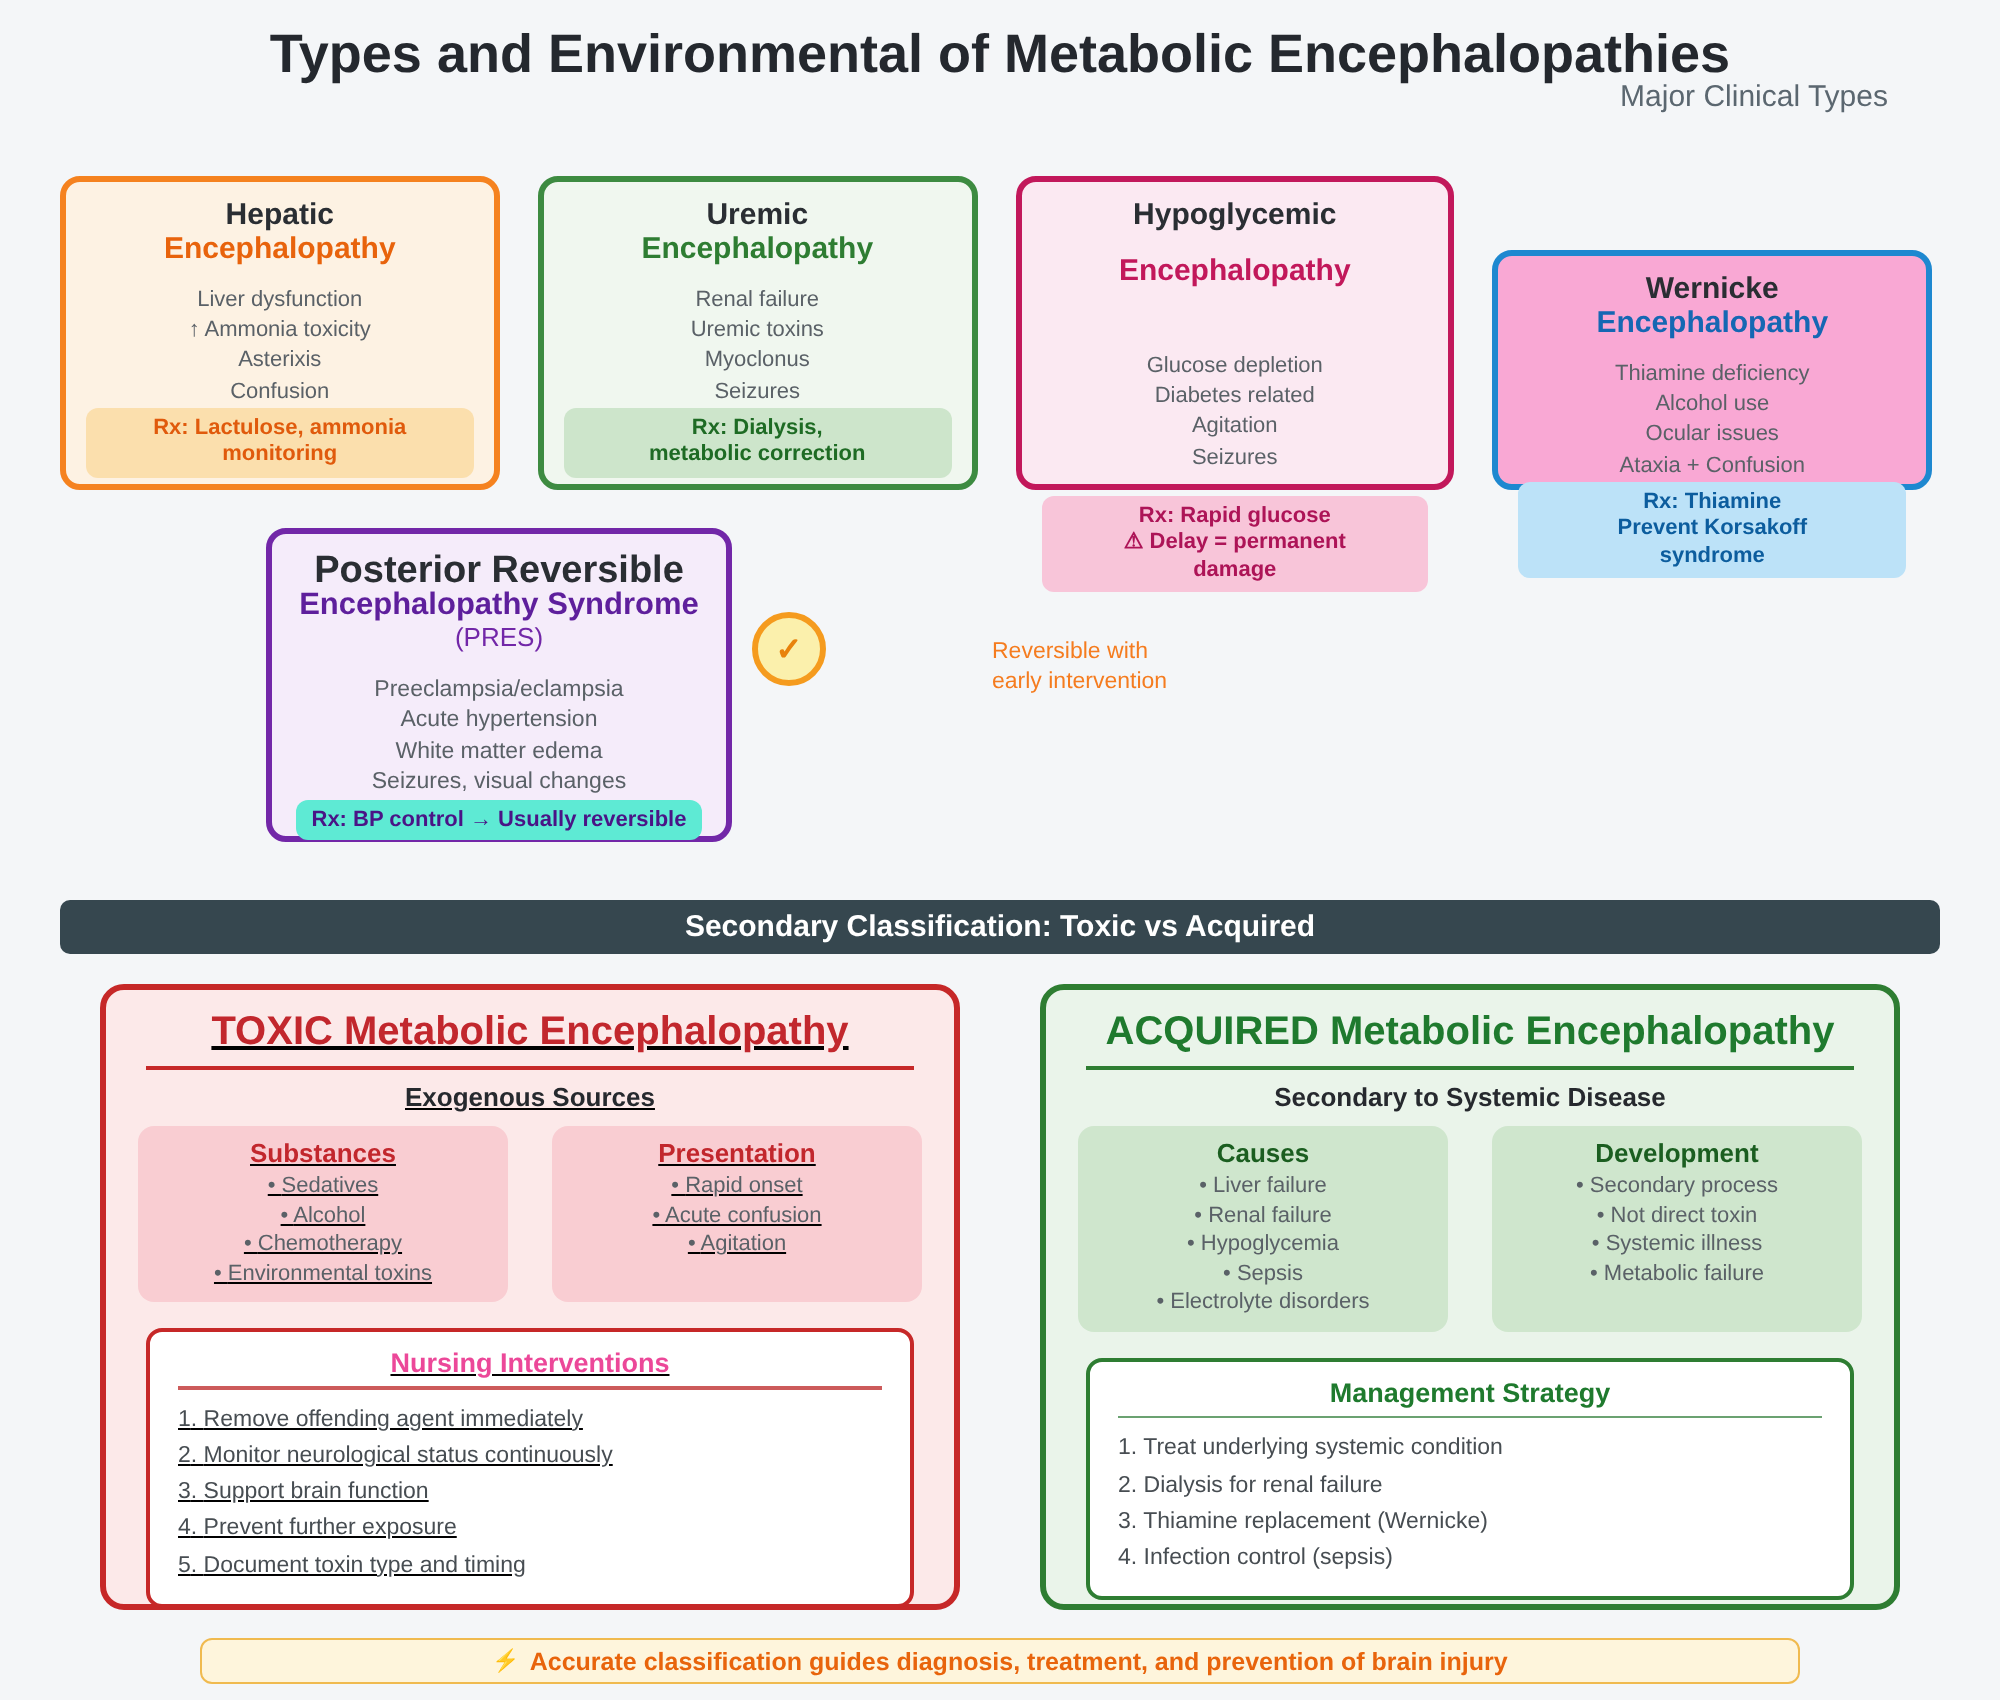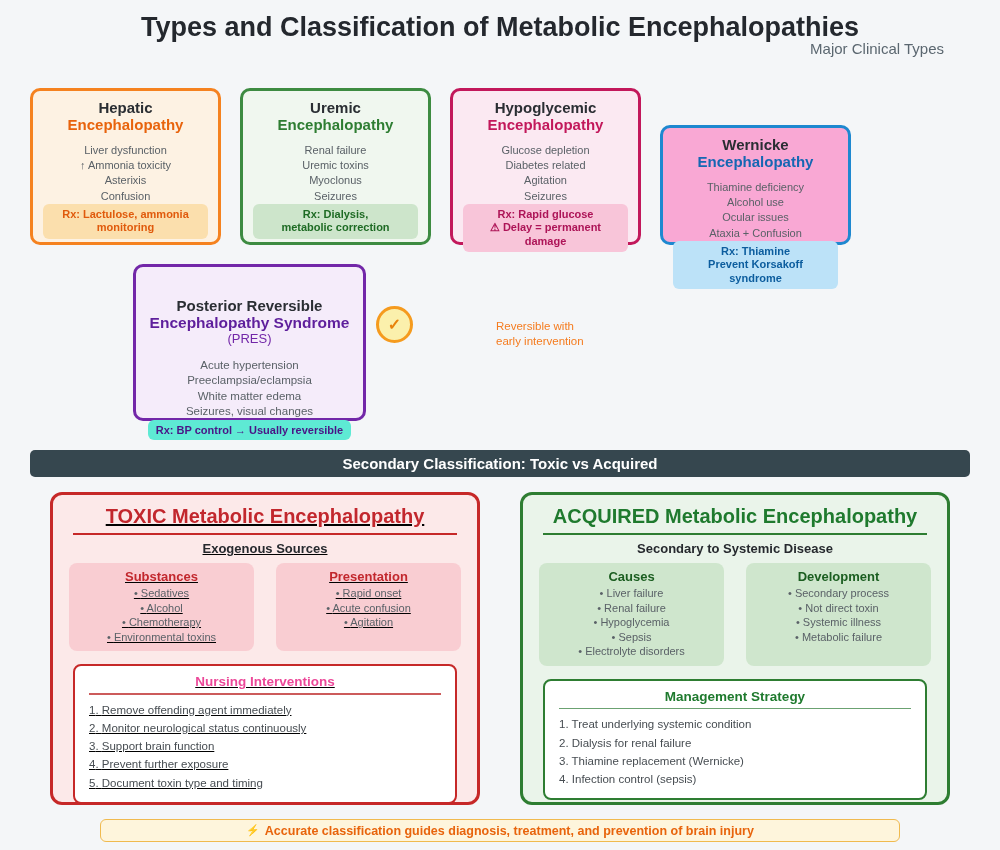--- a/index.html
+++ b/index.html
@@ -15,42 +15,42 @@
   .main-title {
     top:12px; left:0; width:1000px; text-align:center;
     font-size:27px; font-weight:bold; color:#24282E;
   }
   .main-subtitle {
     top:40px; left:0; width:944px; text-align:right;
     font-size:15px; color:#5B6770;
   }
 
   
-  .cards-row { top:88px; left:30px; width:821px; height:157px; display:flex; gap:19px; }
+  .cards-row { top:88px; left:30px; width:936px; height:157px; display:flex; gap:19px; }
   .card {
     flex:1; border:3px solid #888; border-radius:10px; background:#fff;
     display:flex; flex-direction:column; text-align:center; padding:8px 0 10px;
   }
   .card-title { font-size:15px; font-weight:bold; color:#2A2E33; line-height:17px; }
   .card-accent { font-size:15px; font-weight:bold; line-height:17px; }
   .card-hr { height:2px; margin:4px 12px 6px; }
   .card-features { font-size:11px; color:#5A6167; line-height:15.2px; }
   .rx {
     margin:6px 10px 0; margin-top:auto; border-radius:6px;
     font-size:11px; font-weight:bold; padding:4px 6px; line-height:13.5px;
   }
   .rx div:empty, .col-item:empty, .rx-line:empty { display:none; }
 
   
   .pres {
     left:133px; top:264px; width:233px; height:157px;
     border:3.5px solid #7227A8; border-radius:10px; background:#F5ECFA;
     display:flex; flex-direction:column; text-align:center; padding:10px 0 10px;
   }
-  .pres-t1 { font-size:15px; font-weight:bold; color:#2A2E33; line-height:17px;margin-top:20px; }
+  .pres-t1 { font-size:19px; font-weight:bold; color:#2A2E33; line-height:17px; }
   .pres-t2 { font-size:15.5px; font-weight:bold; color:#5E1F9C; line-height:17px; }
   .pres-t3 { font-size:13px; color:#7227A8; line-height:15px; }
   .pres-hr { height:2px; background:#7227A8; margin:5px 15px 7px; }
   .pres-features { font-size:11.5px; color:#5A6167; line-height:15.4px; }
   .pres-rx {
     margin:6px 12px 0; margin-top:auto; background:#E4CCF4; color:#4A1486;
     font-size:11px; font-weight:bold; padding:4px 6px; border-radius:6px;
   }
 
   .check-circle {
@@ -110,21 +110,21 @@
     left:100px; top:819px; width:800px; height:23px;
     background:#FEF5DC; border:1.5px solid #F0BA4F; border-radius:6px;
     display:flex; align-items:center; justify-content:center; gap:5px;
     color:#E8640C; font-size:12.5px; font-weight:bold;
   }
   .footer .bolt { font-size:11px; }
 </style>
 </head>
 <body>
 
-<div class="abs main-title">Types and Classification of Metabolic Encephalopathies</div>
+<div class="abs main-title">Types and Environmental of Metabolic Encephalopathies</div>
 <div class="abs main-subtitle">Major Clinical Types</div>
 
 <div class="abs cards-row">
 
   <div class="card" style="border-color: rgb(245, 130, 31); background-color: rgb(253, 242, 227);">
     <div class="card-title">Hepatic</div>
     <div class="card-accent" style="color: rgb(232, 99, 12);">Encephalopathy</div>
     <div class="card-hr" style="background-color: rgb(245, 130, 31);"></div>
     <div class="card-features">
       <div>Liver dysfunction</div>
@@ -149,21 +149,21 @@
       <div>Myoclonus</div>
       <div>Seizures</div>
     </div>
     <div class="rx" style="background-color: rgb(205, 229, 203); color: rgb(30, 107, 36);">
       <div class="rx-line">Rx: Dialysis,</div>
       <div class="rx-line">metabolic correction</div>
 
     </div>
   </div>
 
-  <div class="card" style="border-color: rgb(194, 24, 91); background-color: rgb(251, 233, 242);">
+  <div class="card" style="border-color: rgb(194, 24, 91); background-color: rgb(251, 233, 242); gap: 11px;">
     <div class="card-title">Hypoglycemic</div>
     <div class="card-accent" style="color: rgb(194, 24, 91);">Encephalopathy</div>
     <div class="card-hr" style="background-color: rgb(194, 24, 91);"></div>
     <div class="card-features">
       <div>Glucose depletion</div>
       <div>Diabetes related</div>
       <div>Agitation</div>
       <div>Seizures</div>
     </div>
     <div class="rx" style="background-color: rgb(248, 197, 217); color: rgb(173, 20, 87);">
@@ -191,22 +191,22 @@
   </div>
 
 </div>
 
 <div class="abs pres" style="border-color: rgb(114, 39, 168); background-color: rgb(245, 236, 250);">
   <div class="pres-t1">Posterior Reversible</div>
   <div class="pres-t2" style="color: rgb(94, 31, 156);">Encephalopathy Syndrome</div>
   <div class="pres-t3">(PRES)</div>
   <div class="pres-hr" style="background-color: rgb(114, 39, 168);"></div>
   <div class="pres-features">
+    <div>Preeclampsia/eclampsia</div>
     <div>Acute hypertension</div>
-    <div>Preeclampsia/eclampsia</div>
     <div>White matter edema</div>
     <div>Seizures, visual changes</div>
   </div>
   <div class="pres-rx" style="background-color: #5eead4; color: rgb(74, 20, 134);">
     <div class="rx-line">Rx: BP control → Usually reversible</div>
   </div>
 </div>
 
 <div class="abs check-circle">
   <span>✓</span>

